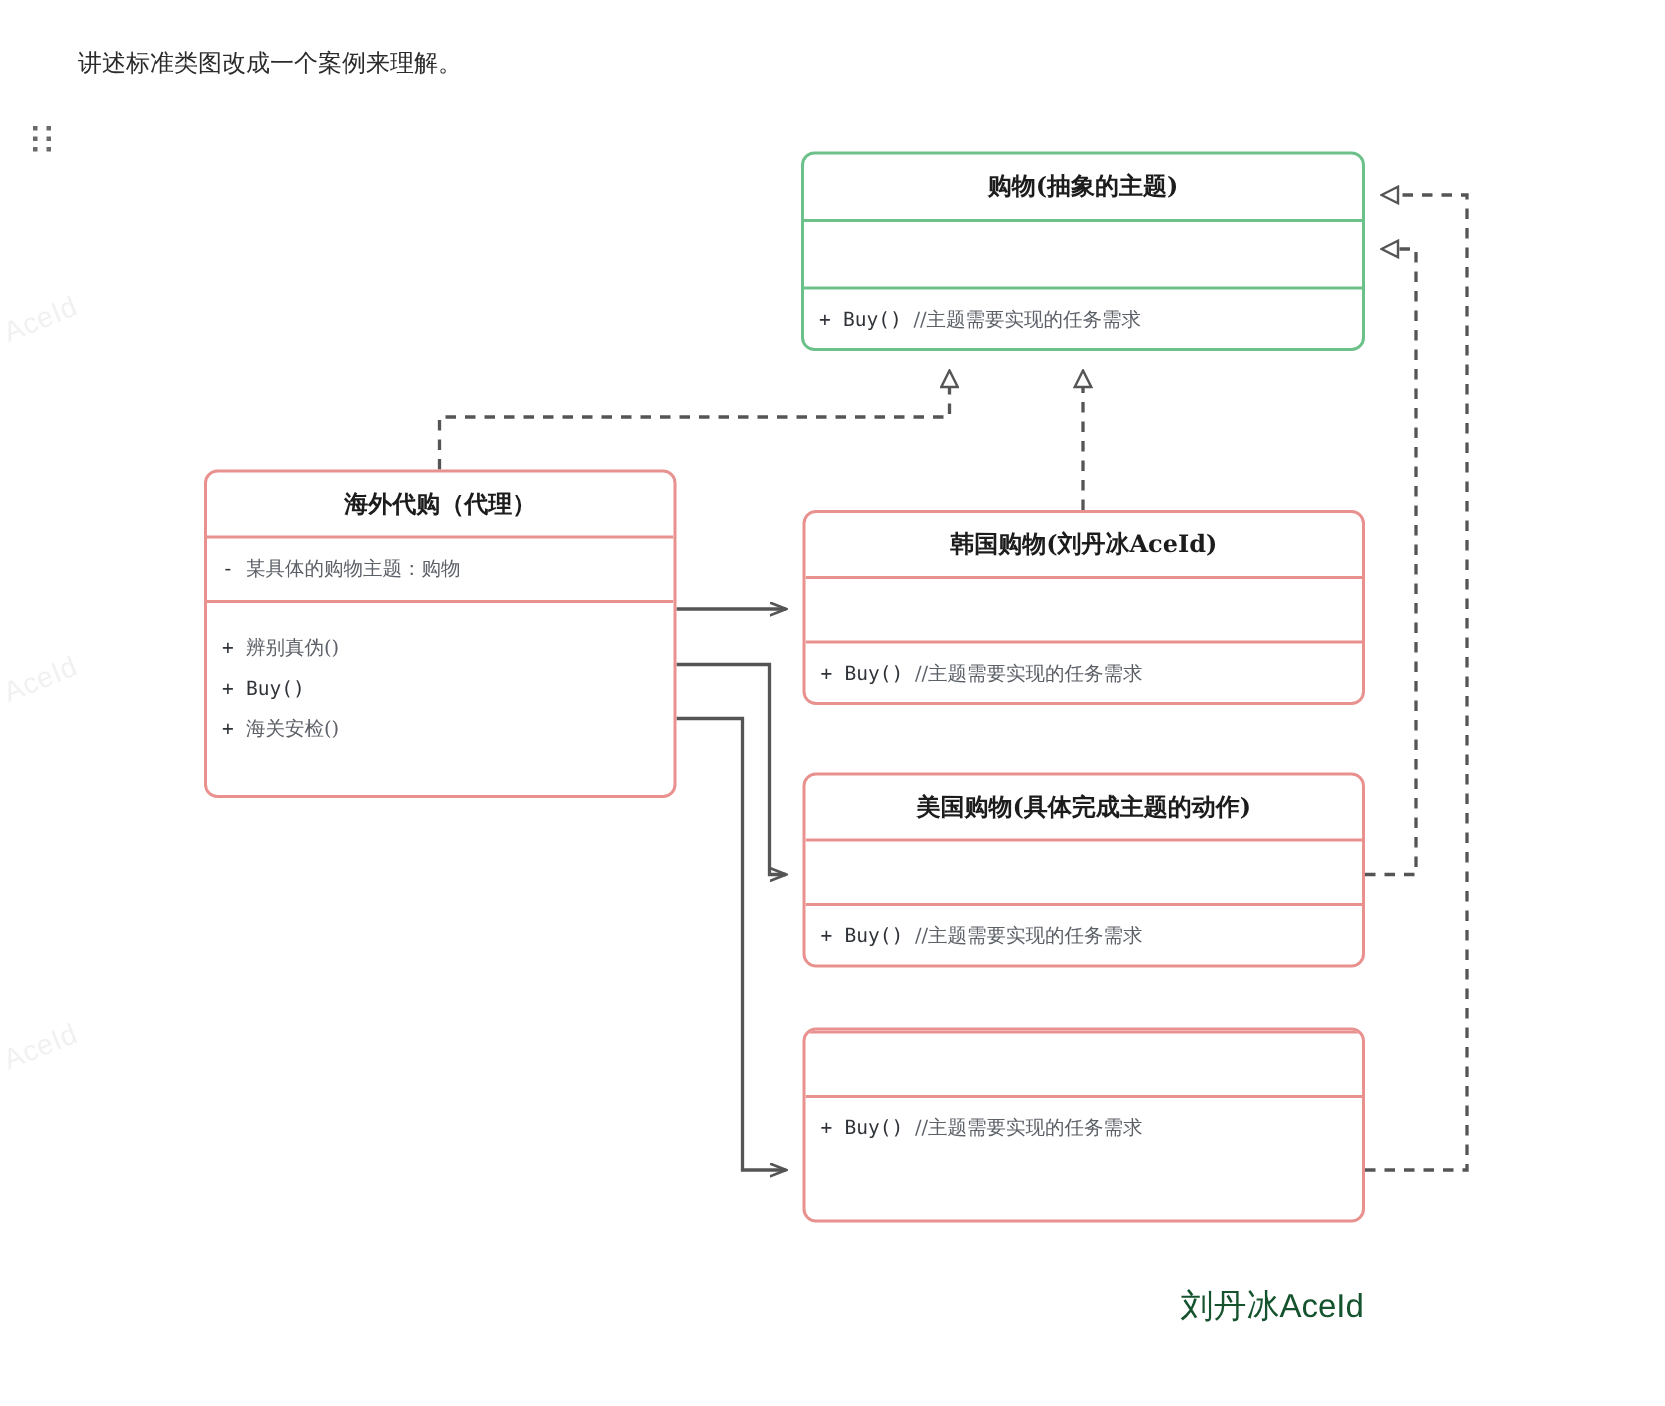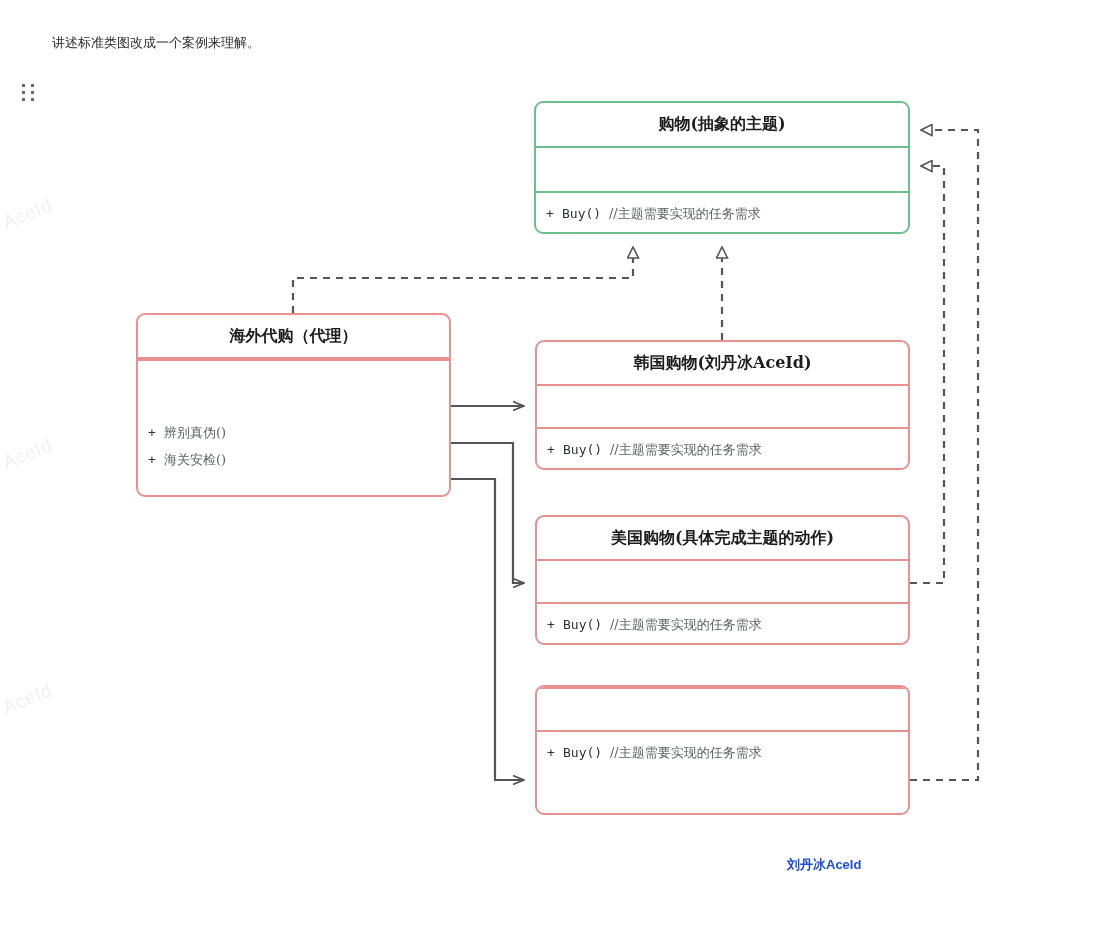--- a/index.html
+++ b/index.html
@@ -14,21 +14,21 @@
     overflow: hidden;
     font-family: "Liberation Sans", "DejaVu Sans", sans-serif;
     color: #333333;
   }
 
   
   .page-intro {
     position: absolute;
     left: 52px;
     top: 30px;
-    font-size: 13px;
+    font-size: 16px;
     line-height: 26px;
     color: #2b2b2b;
     white-space: nowrap;
   }
 
   
   .drag-handle {
     position: absolute;
     left: 22px;
     top: 84px;
@@ -54,23 +54,23 @@
     color: #f1f1f1;
     transform: rotate(-22deg);
     font-family: "Liberation Sans", sans-serif;
     letter-spacing: .5px;
     user-select: none;
   }
   .wm-main {
     position: absolute;
     left: 787px;
     top: 856px;
-    font-size: 13px;
-    font-weight: bold;
-    color: #1d4ed8;
+    font-size: 22px;
+    font-weight: normal;
+    color: #14532d;
     user-select: none;
     white-space: nowrap;
   }
 
   
   .canvas {
     position: absolute;
     left: 0;
     top: 0;
     width: 1110px;
@@ -198,27 +198,35 @@
     <div class="uml-sep"></div>
     <div class="uml-body uml-empty" style="height:43px;"></div>
     <div class="uml-sep"></div>
     <div class="uml-body" style="height:41px;">
       <div class="uml-row">
         <span class="vis">+</span><span class="code">Buy()</span>&nbsp;<span class="cn">//主题需要实现的任务需求</span>
       </div>
     </div>
   </div>
 
-  <div class="uml-class red" style="left:136px; top:313px; width:315px; height:184px;">
+  <div class="uml-class red" style="left:136px; top:313px; width:315px; height:219px;">
     <div class="uml-title" style="height:42px;">海外代购（代理）</div>
     <div class="uml-sep"></div>
-    <div class="uml-sep"></div>
-    <div class="uml-body" style="height:98px; padding-top:17px;margin-top:27px;">
+    <div class="uml-body" style="height:41px;">
+      <div class="uml-row">
+        <span class="vis">-</span><span class="cn">某具体的购物主题：购物</span>
+      </div>
+    </div>
+    <div class="uml-sep"></div>
+    <div class="uml-body" style="height:98px; padding-top:17px;">
       <div class="uml-row">
         <span class="vis">+</span><span class="cn">辨别真伪()</span>
+      </div>
+      <div class="uml-row">
+        <span class="vis">+</span><span class="code">Buy()</span>
       </div>
       <div class="uml-row">
         <span class="vis">+</span><span class="cn">海关安检()</span>
       </div>
     </div>
   </div>
 
   <div class="uml-class red" style="left:535px; top:340px; width:375px; height:130px;">
     <div class="uml-title" style="height:42px;">韩国购物(刘丹冰AceId)</div>
     <div class="uml-sep"></div>

